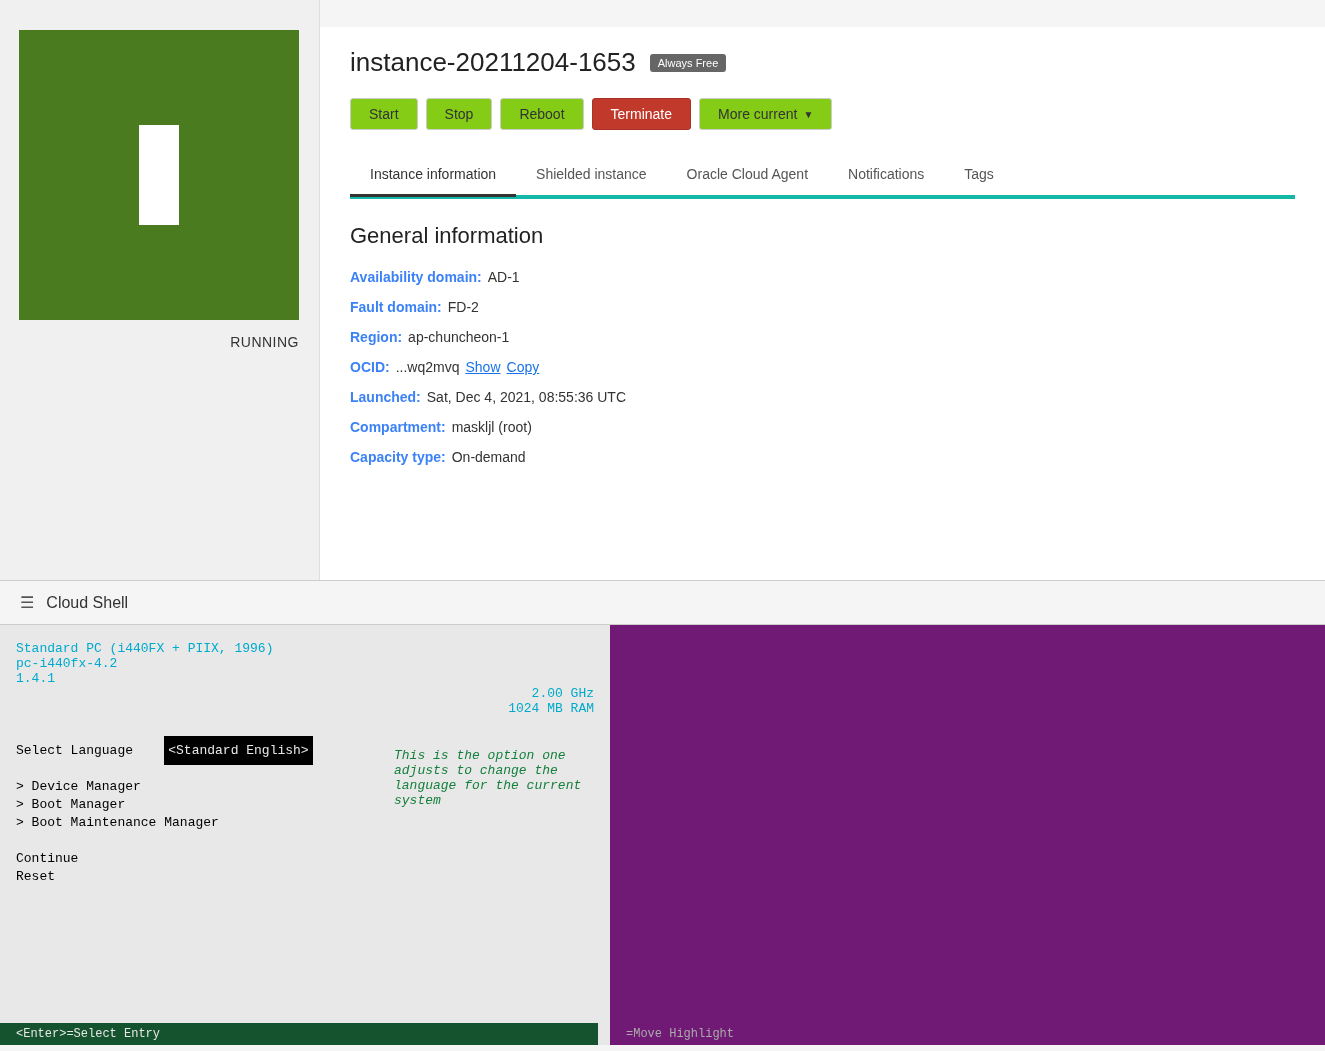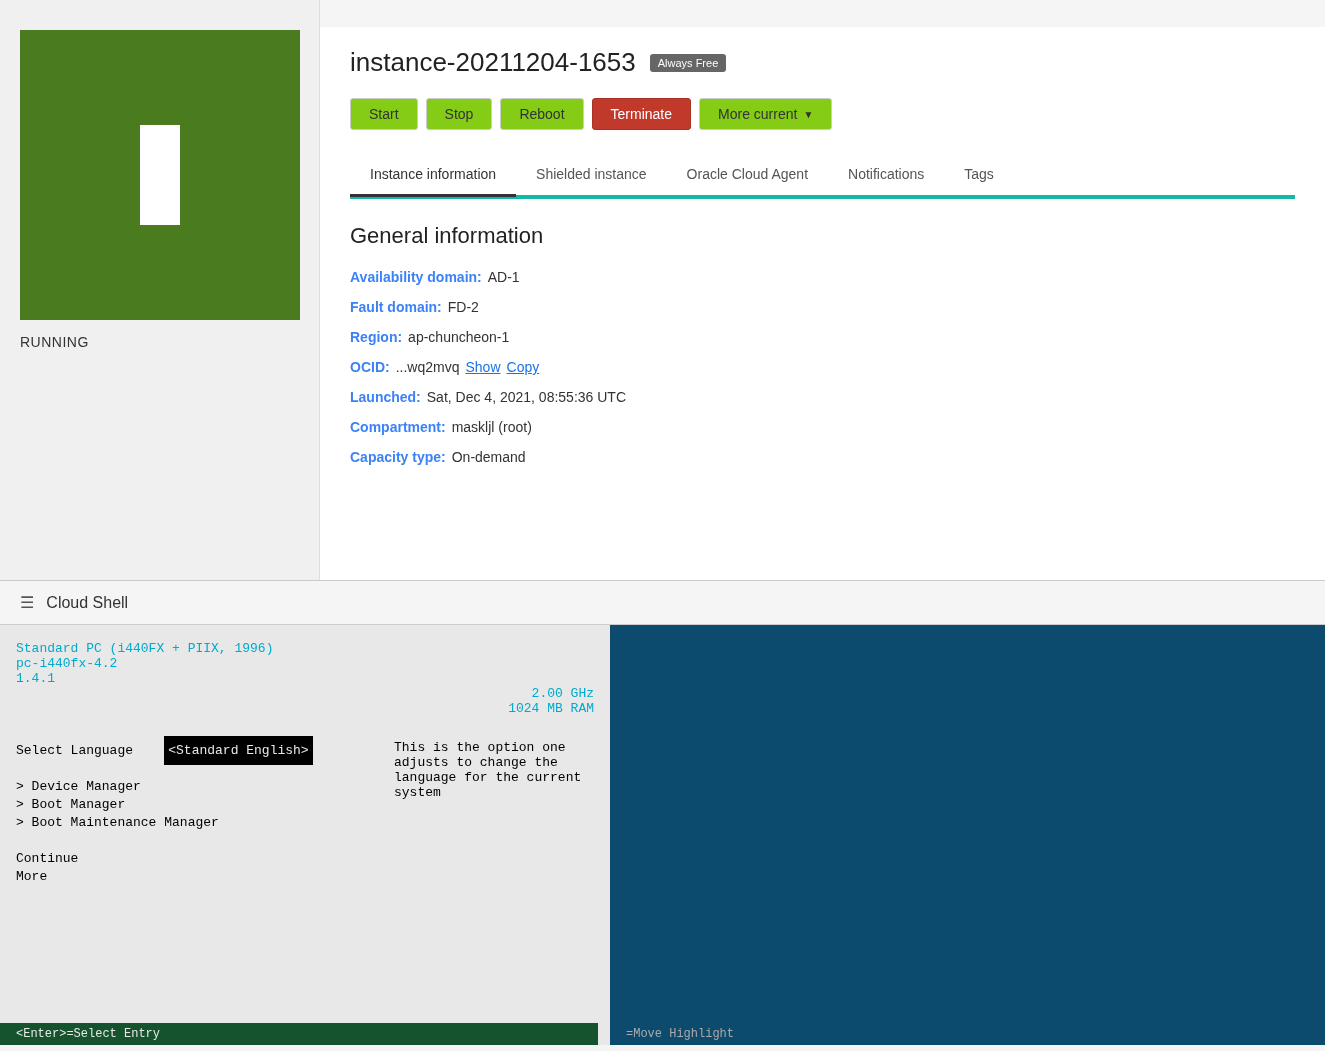--- a/index.html
+++ b/index.html
@@ -10,21 +10,21 @@
       display: flex;
       background: #f5f5f5;
       min-height: 580px;
     }
 
     
     .left-panel {
       width: 320px;
       display: flex;
       flex-direction: column;
-      align-items: flex-start;
+      align-items: flex-end;
       justify-content: flex-start;
       padding: 30px 20px 20px;
       background: #f0f0f0;
       border-right: 1px solid #ddd;
     }
 
     .instance-icon {
       width: 280px;
       height: 290px;
       background: #4a7c1f;
@@ -210,36 +210,37 @@
       font-size: 13px;
       padding: 16px;
       display: flex;
       flex-direction: column;
       gap: 0;
       position: relative;
     }
 
     .terminal-right {
       flex: 1;
-      background: #0c4a6e;
+      background: #701a75;
       text-align: center;
     }
 
     .terminal-cyan { color: #00aacc; }
     .terminal-menu-item { margin: 3px 0; }
     .terminal-selected {
       background: #000;
       color: #e8e8e8;
       padding: 7px 4px;
       margin-top: 46px;
     }
 
     .terminal-desc {
-      color: #000000;
-      margin-top: 0;
+      color: #15803d;
+      margin-top: 8px;
+      font-style: italic;
     }
 
     .terminal-top-info {
       display: flex;
       justify-content: space-between;
       margin-bottom: 24px;
       flex-direction: column;
     }
 
     .terminal-top-left { }
@@ -396,21 +397,21 @@
           <span>&gt; Boot Manager</span>
         </div>
         <div class="terminal-menu-item">
           <span>&gt; Boot Maintenance Manager</span>
         </div>
         <br>
         <div class="terminal-menu-item">
           <span>Continue</span>
         </div>
         <div class="terminal-menu-item">
-          <span>More</span>
+          <span>Reset</span>
         </div>
       </div>
       <div class="terminal-desc-box">
         <div class="terminal-desc">This is the option one adjusts to change the language for the current system</div>
       </div>
     </div>
 
     <div class="terminal-bottom-bar">
       <span>&lt;Enter&gt;=Select Entry</span>
     </div>

